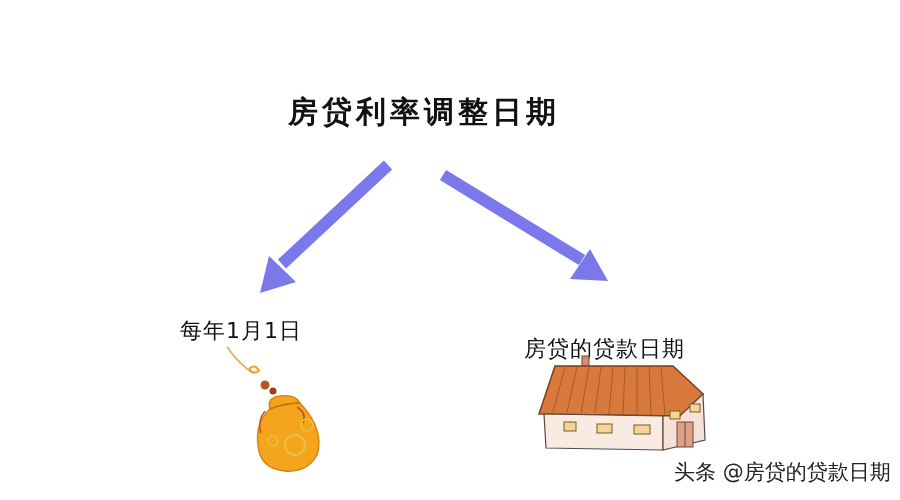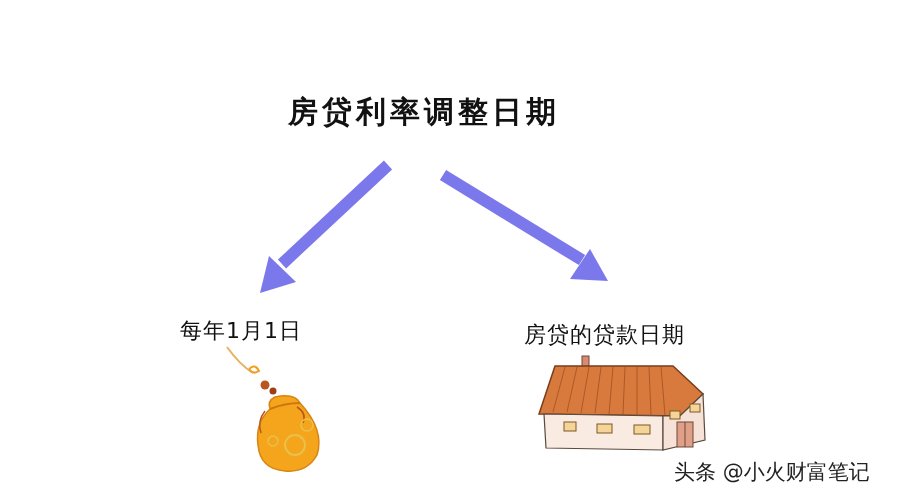--- a/index.html
+++ b/index.html
@@ -12,21 +12,21 @@
       position: absolute; left: 288px; top: 92px; width: 290px;
       font-size: 30px; font-weight: bold; color: #111; letter-spacing: 4px;
       white-space: nowrap;
       font-family: Liberation Mono, monospace;
     }
     .label {
       position: absolute; font-size: 22px; font-weight: normal; color: #111;
       letter-spacing: 1px; white-space: nowrap;
     }
     .label-left { left: 180px; top: 316px; }
-    .label-right { left: 524px; top: 320px; }
+    .label-right { left: 524px; top: 334px; }
     .arrows { position: absolute; left: 0; top: 0; }
     .pouch { position: absolute; left: 225px; top: 345px; }
     .house { position: absolute; left: 535px; top: 352px; }
     .watermark {
       position: absolute; left: 674px; top: 458px; font-size: 21px;
       color: #222; white-space: nowrap; font-family: "DejaVu Sans", sans-serif;
     }
   </style>
 </head>
 <body>
@@ -80,13 +80,13 @@
     <rect x="29" y="70" width="12" height="9"></rect>
       <rect x="62" y="72" width="15" height="9"></rect>
     <rect x="99" y="73" width="16" height="9"></rect>
       <rect x="135" y="59" width="10" height="8"></rect>
     <rect x="155" y="52" width="10" height="8"></rect>
   </g>
   <rect x="142" y="70" width="16" height="25" fill="#e0a088" stroke="#6b4a3a" stroke-width="1"></rect>
   <line x1="150" y1="70" x2="150" y2="95" stroke="#6b4a3a" stroke-width="1"></line>
 </svg>
 
-<div class="watermark">头条 @小火财富笔记</div>
+<div class="watermark">头条 @房贷的贷款日期</div>
 
 </body></html>

